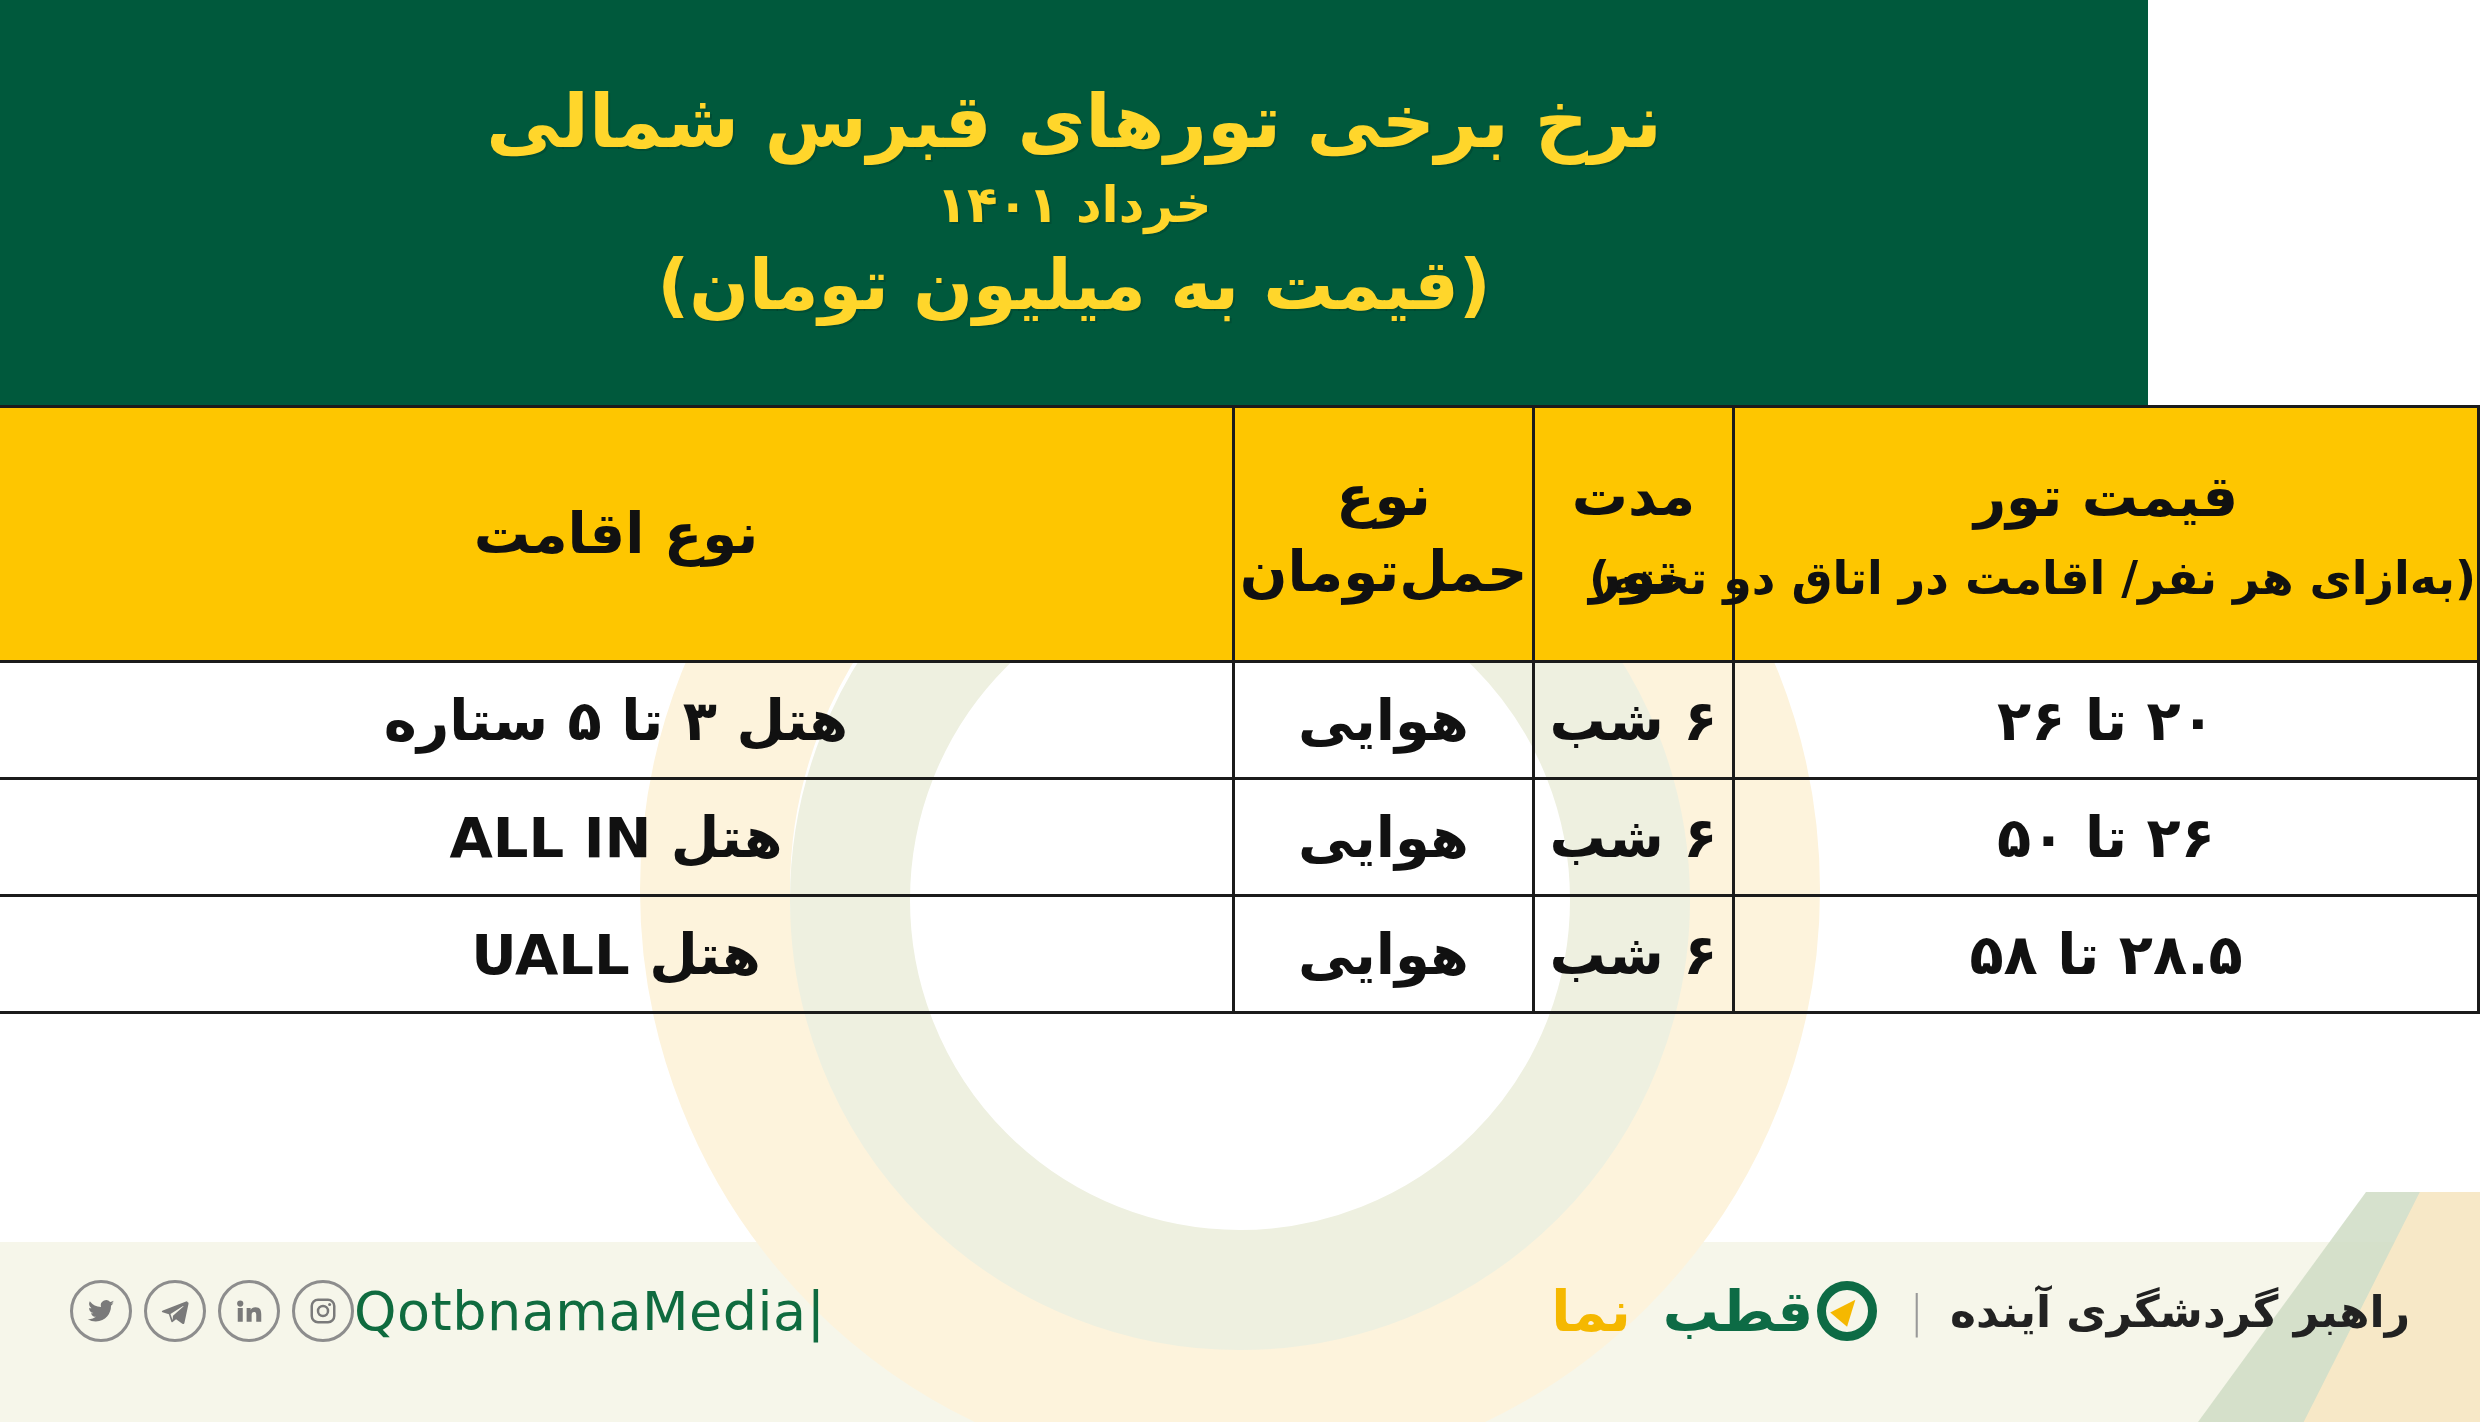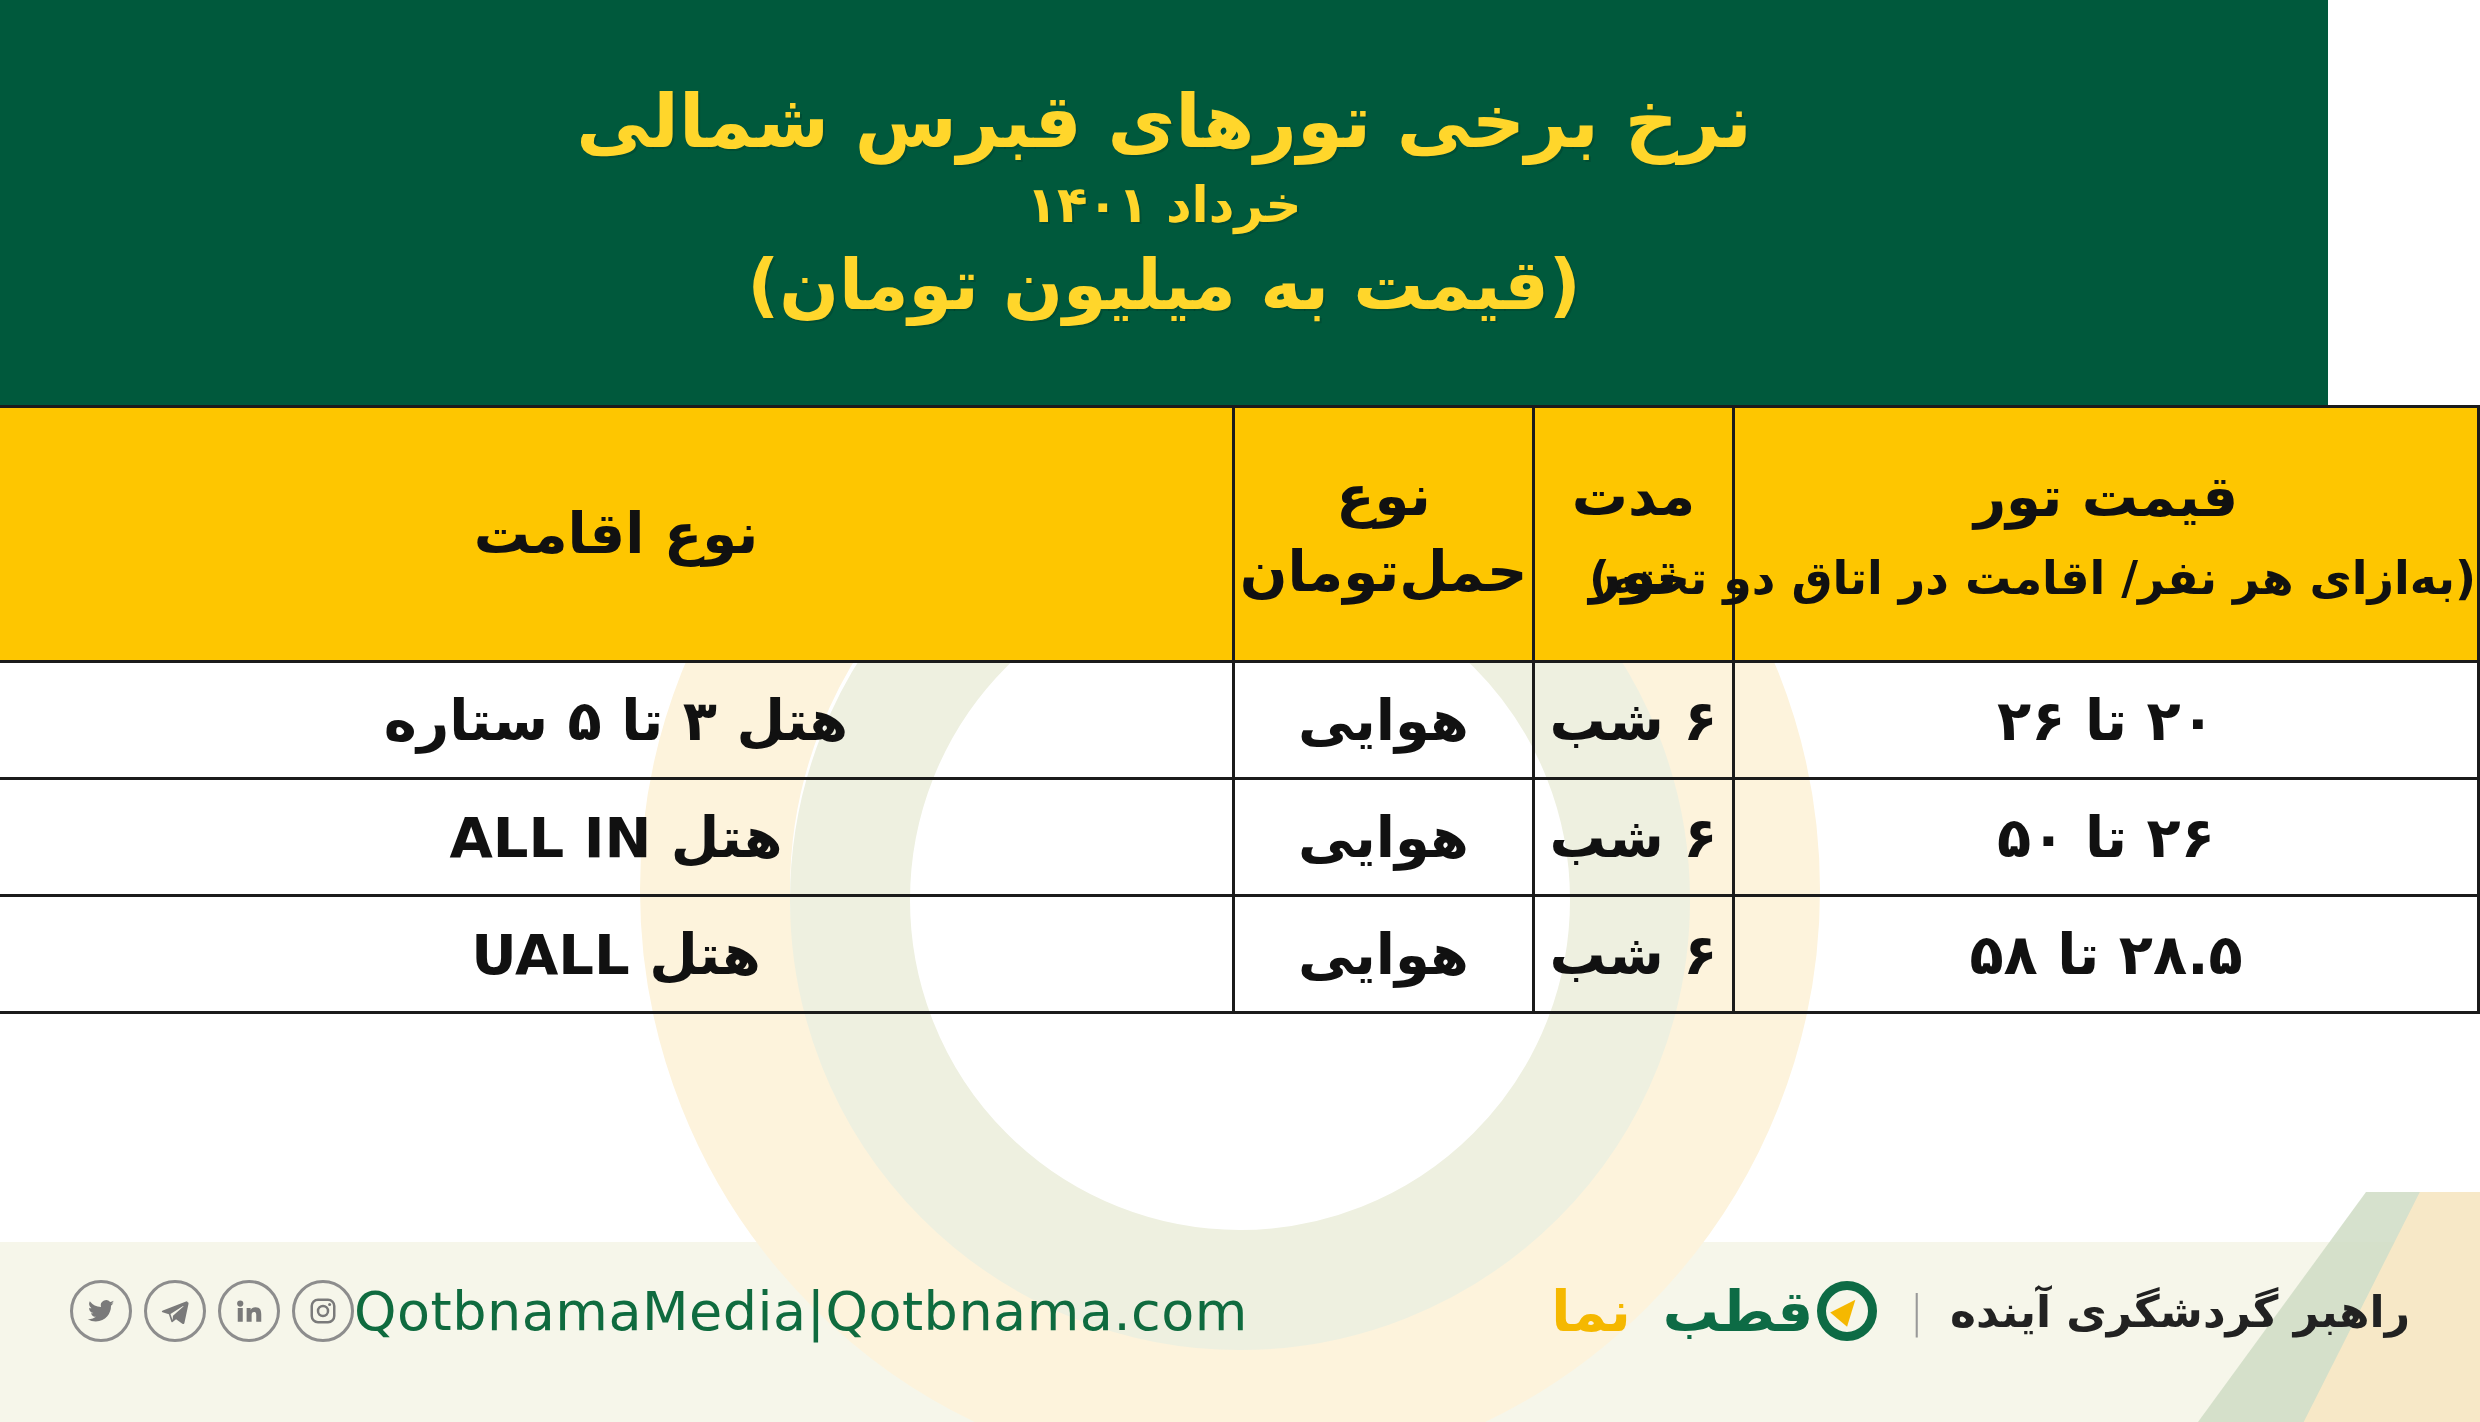--- a/index.html
+++ b/index.html
@@ -74,21 +74,21 @@
     width: 100%;
     height: 180px;
     background: #f6f6ea;
   }
 
   
   .banner {
     position: absolute;
     left: 0;
     top: 0;
-    width: 2328px;
+    width: 2148px;
     height: 405px;
     background: #00593c;
     z-index: 2;
     display: flex;
     flex-direction: column;
     align-items: center;
     justify-content: center;
     gap: 4px;
   }
   .banner-line {
@@ -356,18 +356,17 @@
         <span class="social-icon">
           <svg width="30" height="30" viewBox="0 0 24 24" fill="none" stroke="#7a7a7a" stroke-width="2">
             <rect x="3" y="3" width="18" height="18" rx="5"></rect>
             <circle cx="12" cy="12" r="4"></circle>
             <circle cx="17.3" cy="6.7" r="1.2" fill="#7a7a7a" stroke="none"></circle>
           </svg>
         </span>
       </span>
       <span class="handle-text">QotbnamaMedia</span>
       <span class="handle-text handle-sep">|</span>
-      <span class="handle-text">Qotbnama.com</span>
     </div>
 
   </div>
 
 </div>
 
 </body></html>

